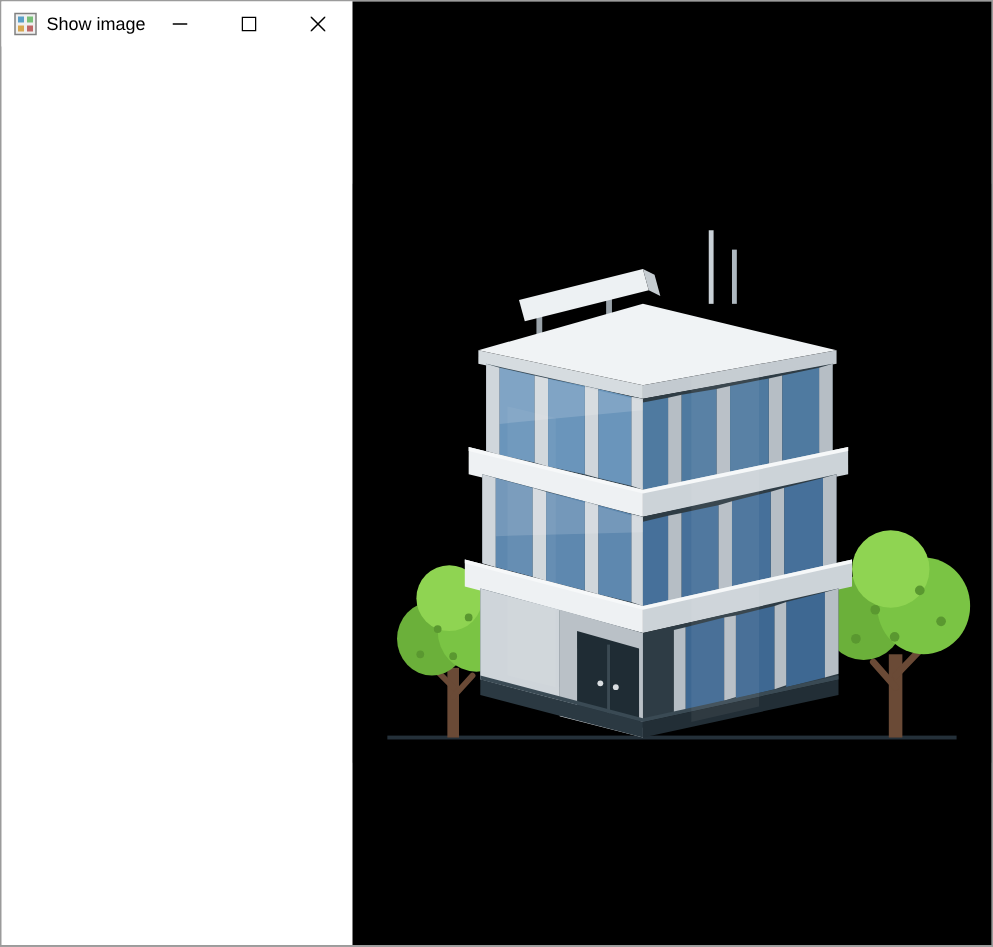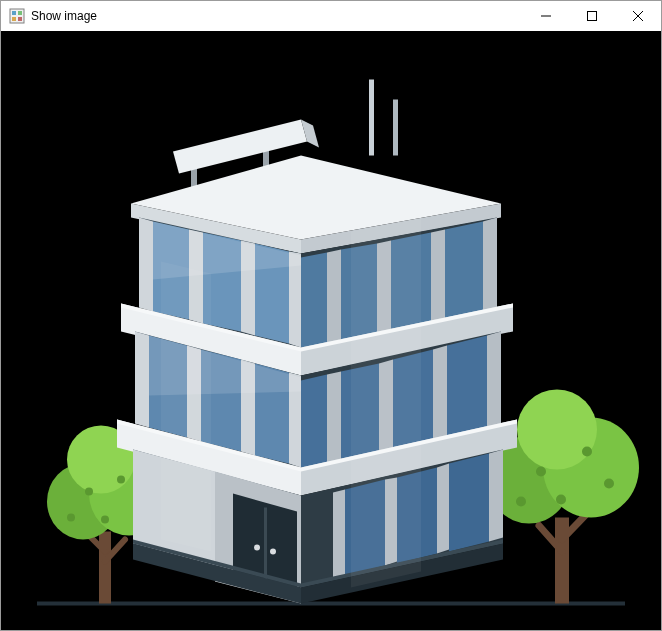--- a/index.html
+++ b/index.html
@@ -1,17 +1,17 @@
 <!DOCTYPE html>
 <html><head>
 <meta charset="utf-8">
 <style>
   * { margin: 0; padding: 0; box-sizing: border-box; }
   html, body { width: 662px; height: 631px; font-family: "Segoe UI", Tahoma, sans-serif; font-size: 12px; overflow: hidden; background: #fff; }
-  .window { width: 662px; height: 631px; border: 1px solid #9b9b9b; display: flex; flex-direction: column; background: #fff; }
+  .window { width: 662px; height: 631px; border: 1px solid #9b9b9b; display: flex; flex-direction: row; background: #fff; }
   .titlebar { height: 30px; background: #ffffff; display: flex; align-items: center; justify-content: space-between; user-select: none; }
   .titlebar-left { display: flex; align-items: center; gap: 6px; padding-left: 8px; }
   .app-icon { width: 16px; height: 16px; display: inline-block; }
   .title-text { color: #000; font-size: 12px; }
   .controls { display: flex; height: 100%; }
   .ctl { width: 46px; height: 100%; display: flex; align-items: center; justify-content: center; font-size: 10px; color: #000; }
   .client { flex: 1; background: #000; display: flex; align-items: center; justify-content: center; overflow: hidden; }
   .client svg { width: 100%; height: 100%; display: block; }
 </style>
 </head>

